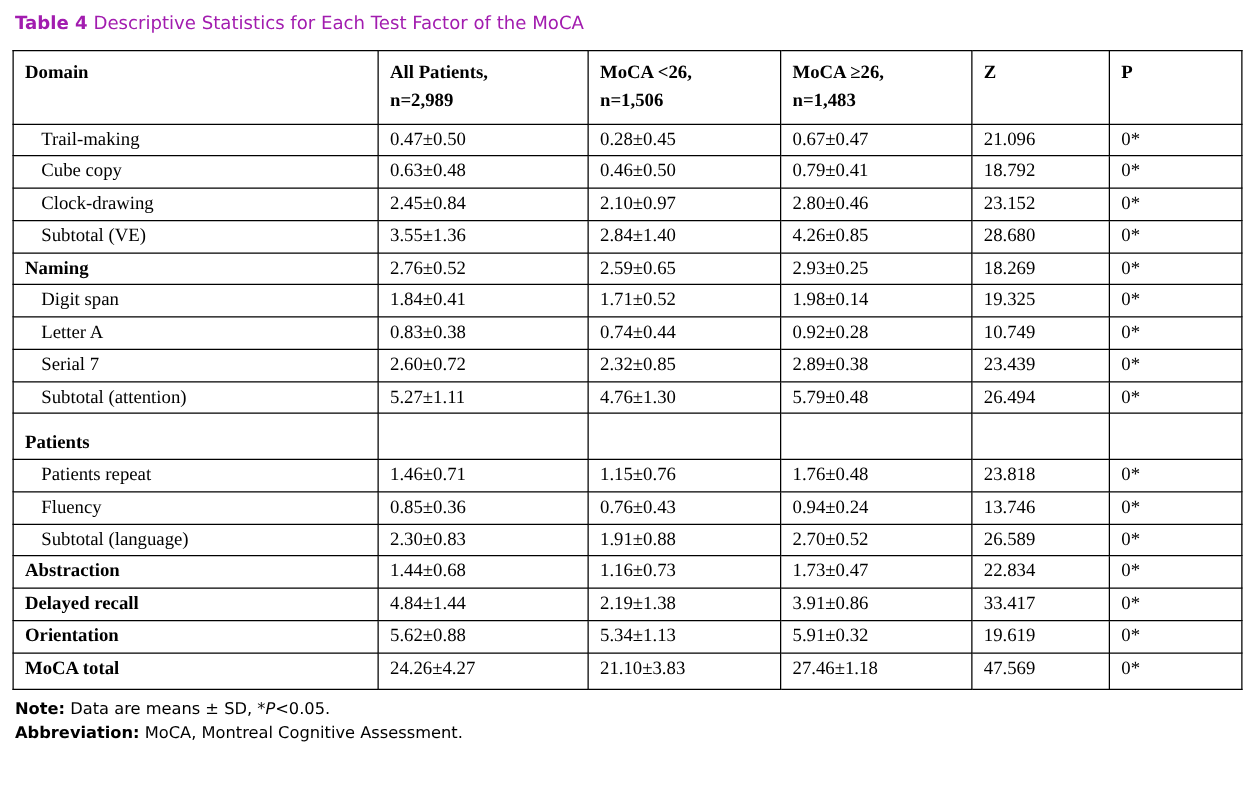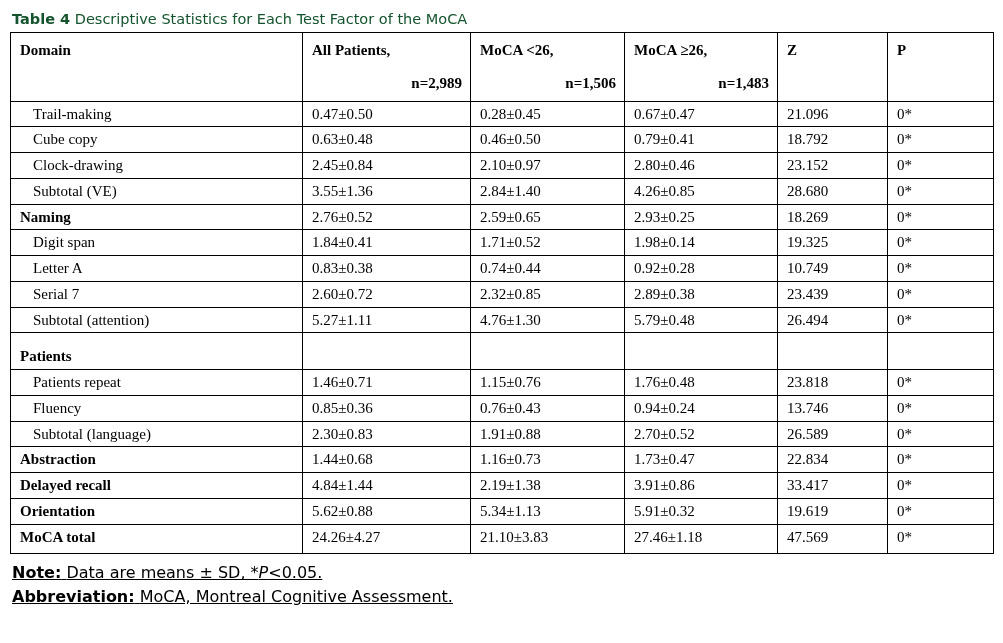--- a/index.html
+++ b/index.html
@@ -17,22 +17,22 @@
   .page {
     position: relative;
     width: 1003px;
     height: 643px;
     box-sizing: border-box;
     padding: 8px 10px 0 10px;
   }
   .caption {
     font-size: 14.5px;
     line-height: 1.25;
-    margin: 2px 0 4px 2px;
-    color: #14532d;
+    margin: 2px 0 12px 2px;
+    color: #a21caf;
   }
   .caption .cap-label {
     font-weight: bold;
   }
   table.stats {
     border-collapse: collapse;
     width: 983px;
     table-layout: fixed;
     font-size: 15px;
     font-family: Liberation Serif, serif;
@@ -50,22 +50,21 @@
   thead .cell {
     font-weight: bold;
     padding-top: 8px;
     padding-bottom: 8px;
   }
   thead td {
     height: 52px;
   }
   .hdr-line2 {
     display: block;
-    margin-top: 14px;
-    text-align: right;
+    margin-top: 4px;
   }
   tbody td {
     border-left: 1px solid #000;
     border-right: 1px solid #000;
     border-top: none;
     border-bottom: none;
   }
   tbody td .cell {
     padding-top: 3px;
     padding-bottom: 3px;
@@ -87,23 +86,22 @@
   }
   .num {
     font-variant-numeric: lining-nums;
   }
   .hsep {
     border-top: 1px solid #000 !important;
   }
   .notes {
     margin-top: 7px;
     margin-left: 2px;
-    font-size: 16px;
+    font-size: 13px;
     line-height: 1.45;
-    text-decoration: underline;
   }
   .notes .n-label {
     font-weight: bold;
   }
   .notes em {
     font-style: italic;
   }
   
   col.c0 { width: 292px; }
   col.c1 { width: 168px; }

